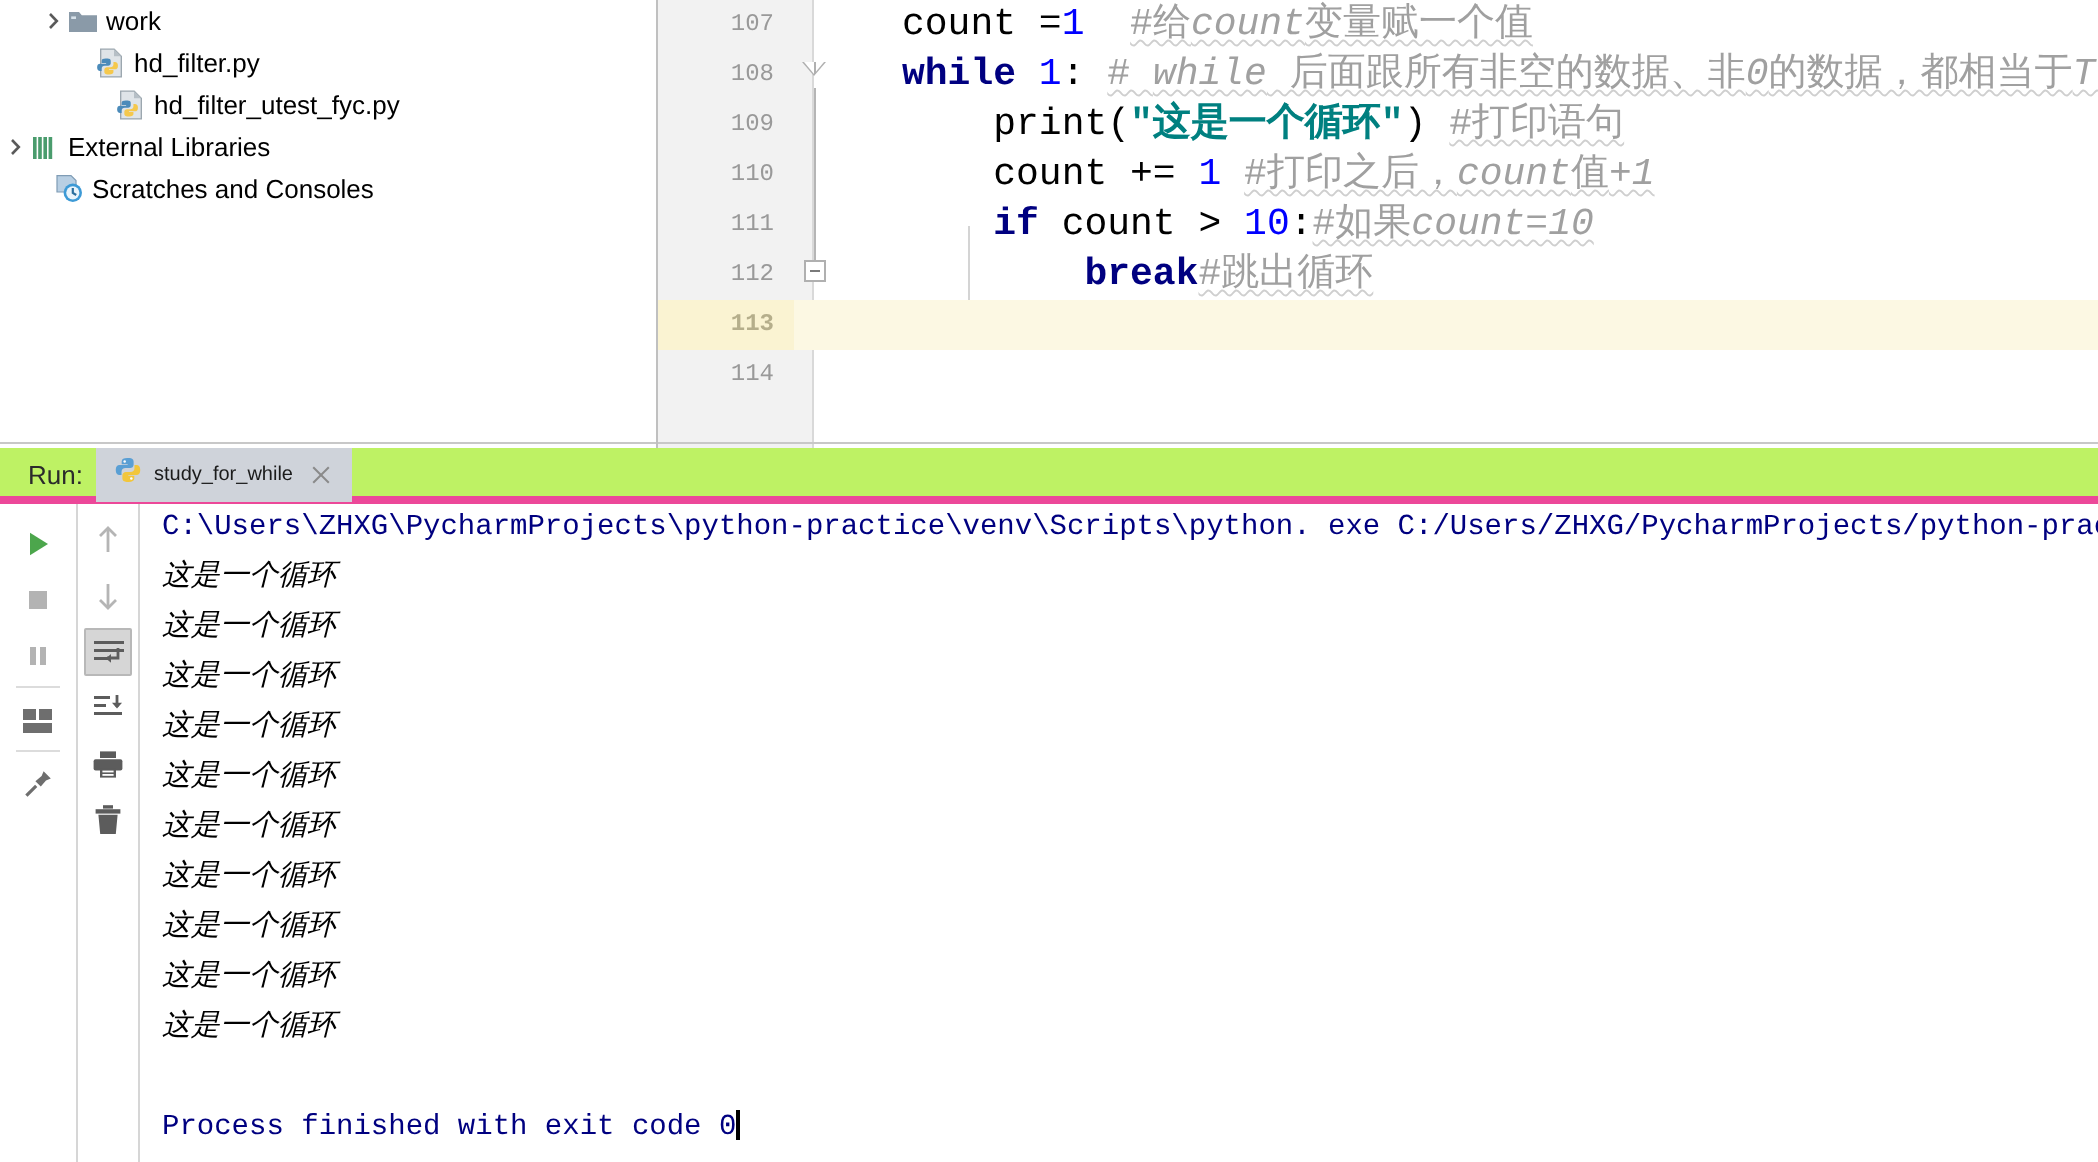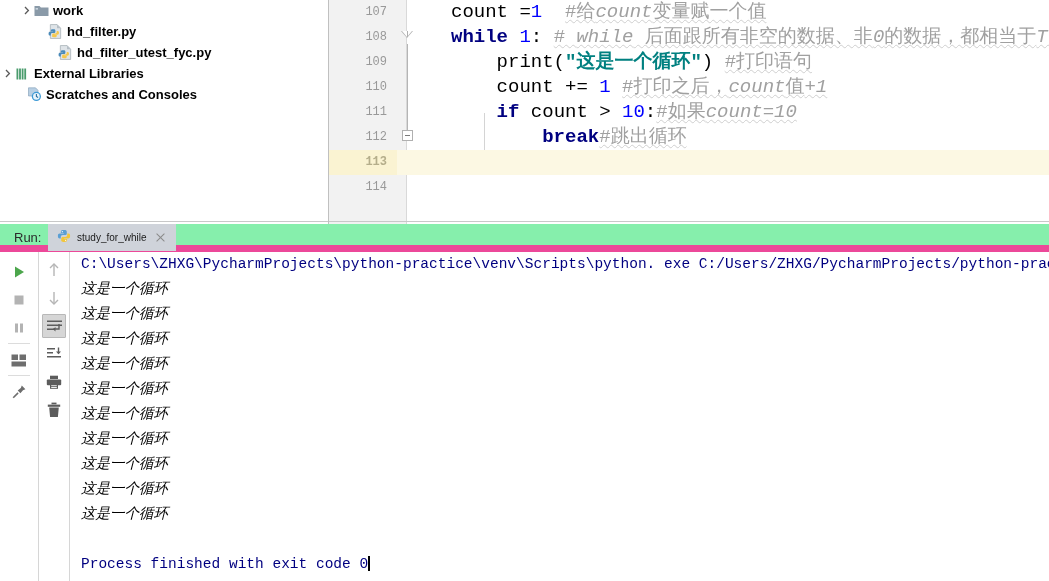--- a/index.html
+++ b/index.html
@@ -30,21 +30,20 @@
     position: absolute;
     left: 0; top: 0;
     width: 329px; height: 224px;
     background: #ffffff;
     overflow: hidden;
   }
   .tree-list {
     position: absolute;
     left: 0; top: 0;
     width: 329px;
-    font-weight: bold;
   }
   .tree-row {
     position: relative;
     height: 21px;
     display: flex;
     align-items: center;
     white-space: nowrap;
     font-size: 13px;
     color: #000000;
   }
@@ -212,22 +211,22 @@
   .run-panel {
     position: absolute;
     left: 0; top: 224px;
     width: 1049px; height: 357px;
     background: #ffffff;
   }
   .run-tabbar {
     position: absolute;
     left: 0; top: 0;
     width: 1049px; height: 28px;
-    background: #86efac;
-    border-bottom: 7px solid #ec4899;
+    background: #bef264;
+    border-bottom: 4px solid #ec4899;
     box-sizing: border-box;
     padding-left: 39px;
   }
   .run-label {
     position: absolute;
     left: 14px; top: 0;
     height: 27px;
     line-height: 27px;
     font-size: 13px;
     color: #2b2b2b;

